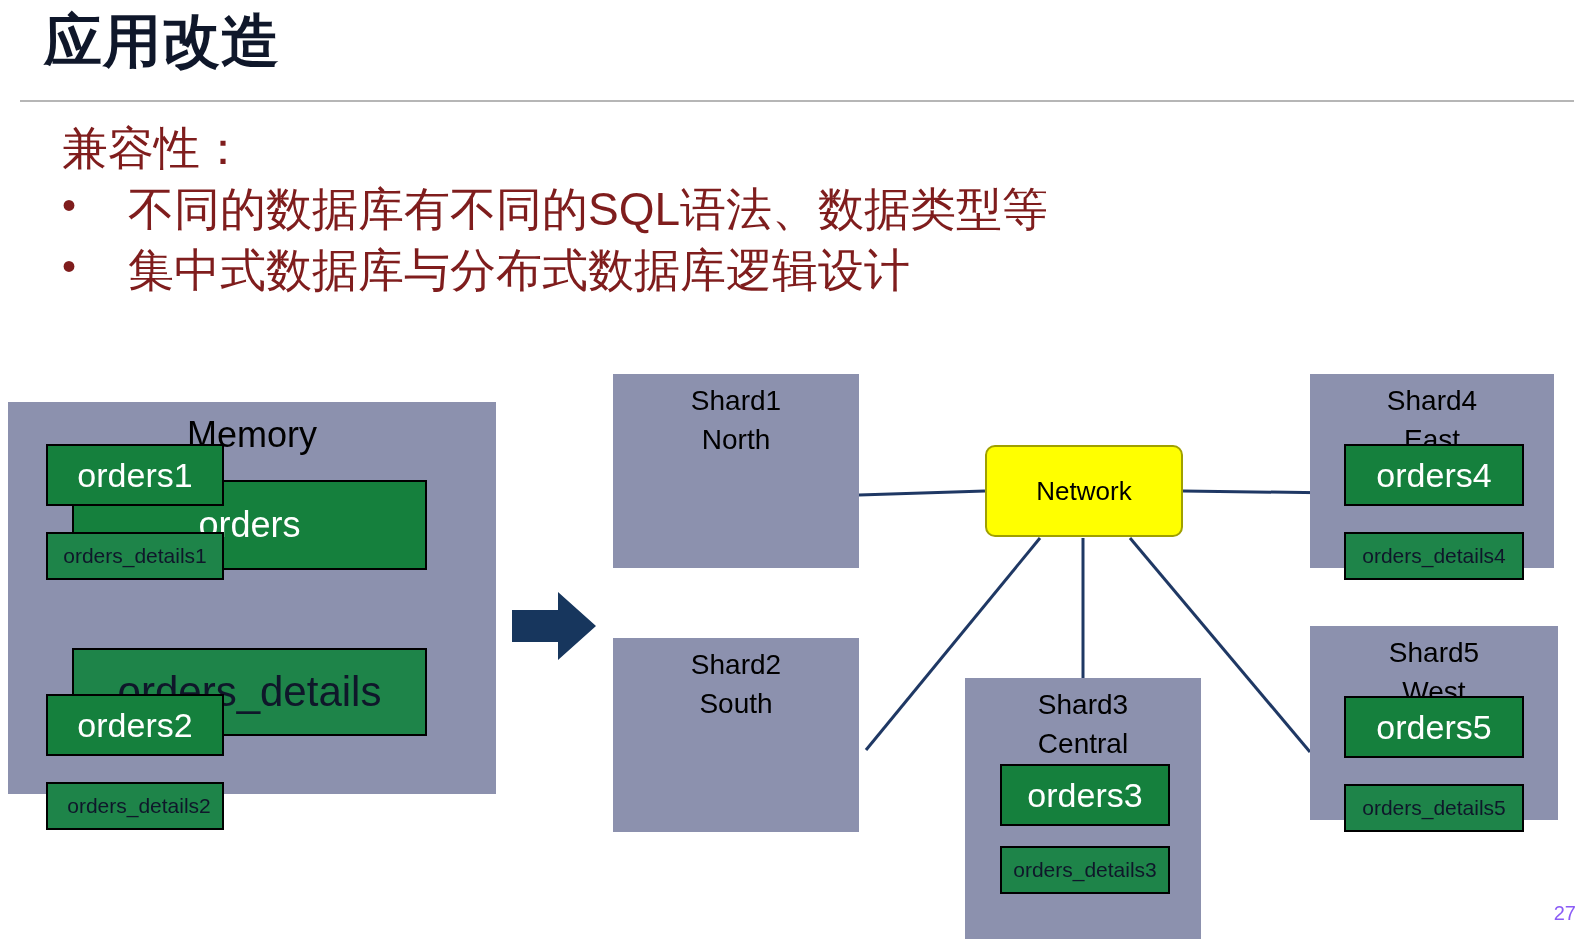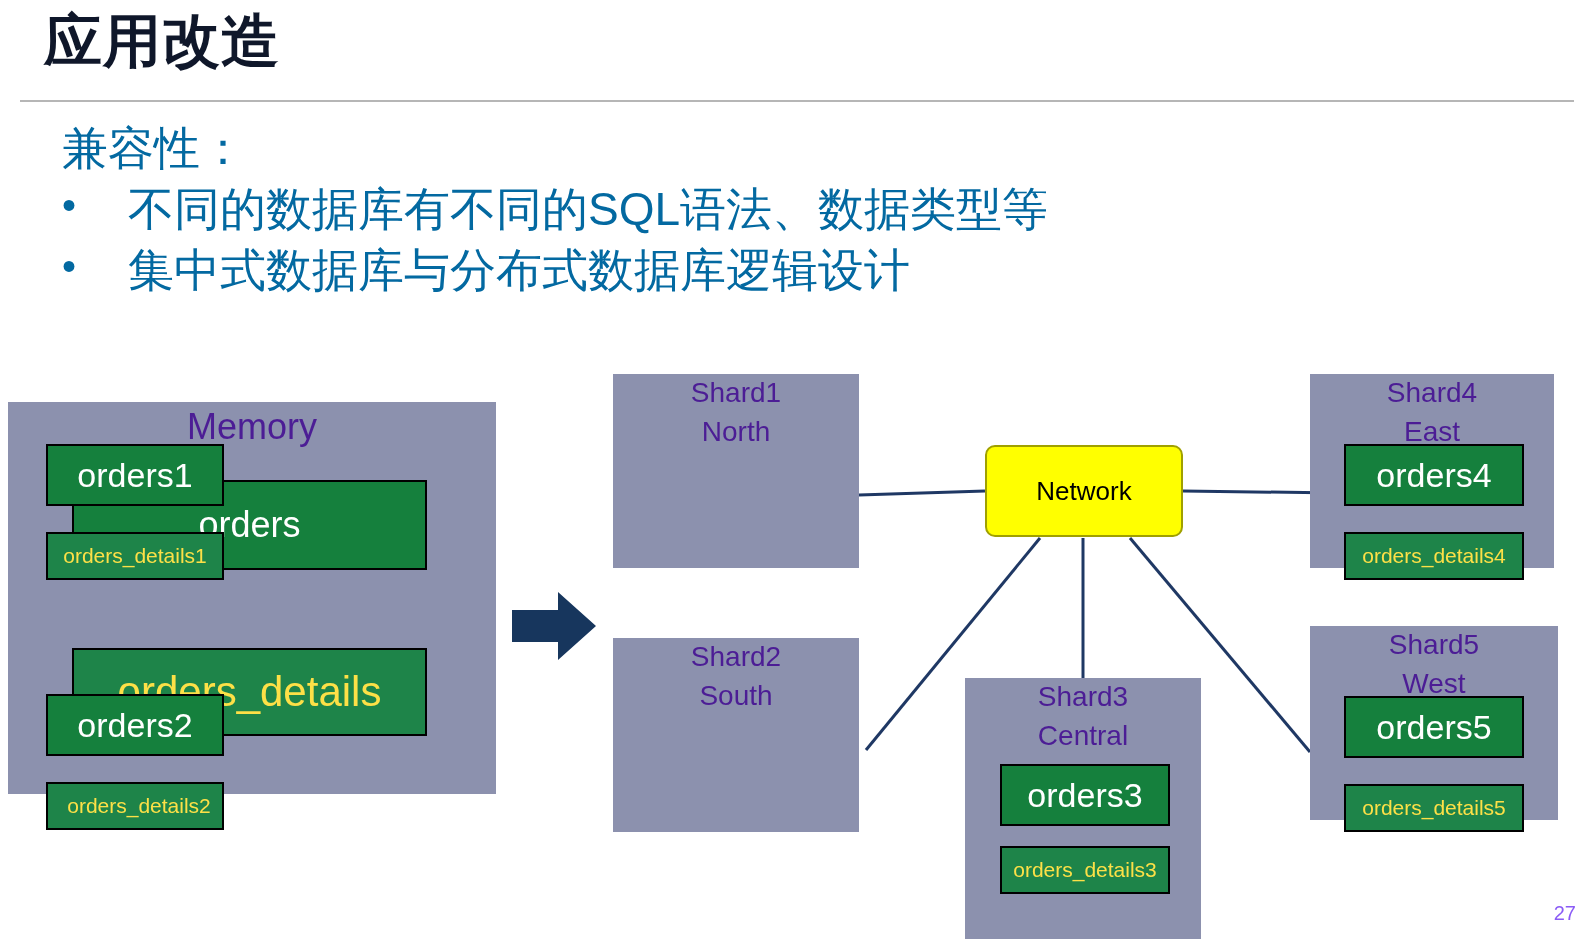--- a/index.html
+++ b/index.html
@@ -34,21 +34,21 @@
     width: 1554px;
     height: 2px;
     background: #B6B6B6;
   }
 
   
   #body-text {
     position: absolute;
     left: 62px;
     top: 118px;
-    color: #0369a1;
+    color: #7f1d1d;
   }
   .body-line {
     font-size: 46px;
     line-height: 1.33;
     white-space: nowrap;
   }
   .bullet-line {
     display: flex;
     align-items: flex-start;
     font-size: 46px;
@@ -78,43 +78,43 @@
     height: 579px;
   }
 
   .panel {
     position: absolute;
     background: #8C91AE;
     box-sizing: border-box;
   }
   .panel-title {
     text-align: center;
-    color: #4c1d95;
+    color: #000000;
     font-size: 28px;
     line-height: 1.38;
-    padding-top: 0;
+    padding-top: 8px;
     white-space: pre-line;
   }
   .tbl-blue {
     position: absolute;
     background: #15803d;
     border: 2px solid #000000;
     box-sizing: border-box;
     color: #ffffff;
     display: flex;
     align-items: center;
     justify-content: center;
     text-align: center;
   }
   .tbl-green {
     position: absolute;
     background: #1E8449;
     border: 2px solid #000000;
     box-sizing: border-box;
-    color: #fde047;
+    color: #0f172a;
     display: flex;
     align-items: center;
     justify-content: center;
     text-align: center;
   }
 
   
   #memory-panel {
     left: 8px; top: 42px; width: 488px; height: 392px;
   }

